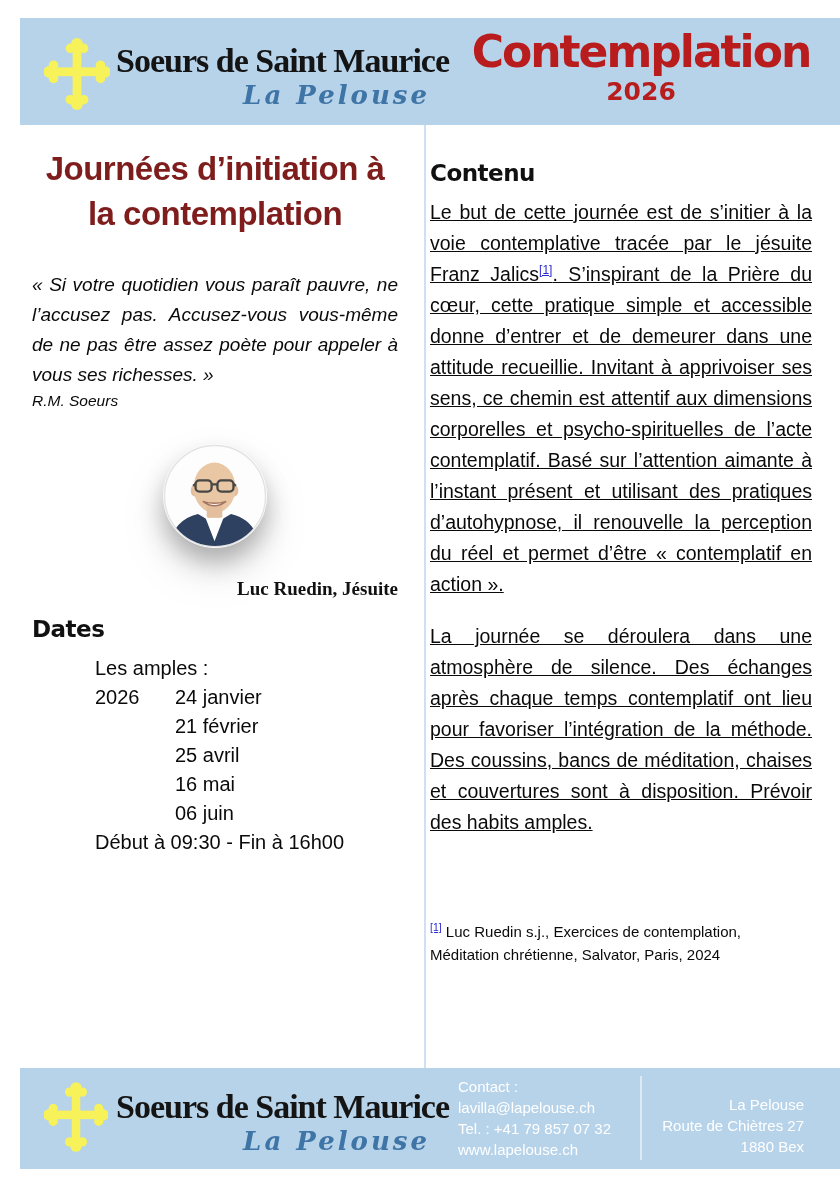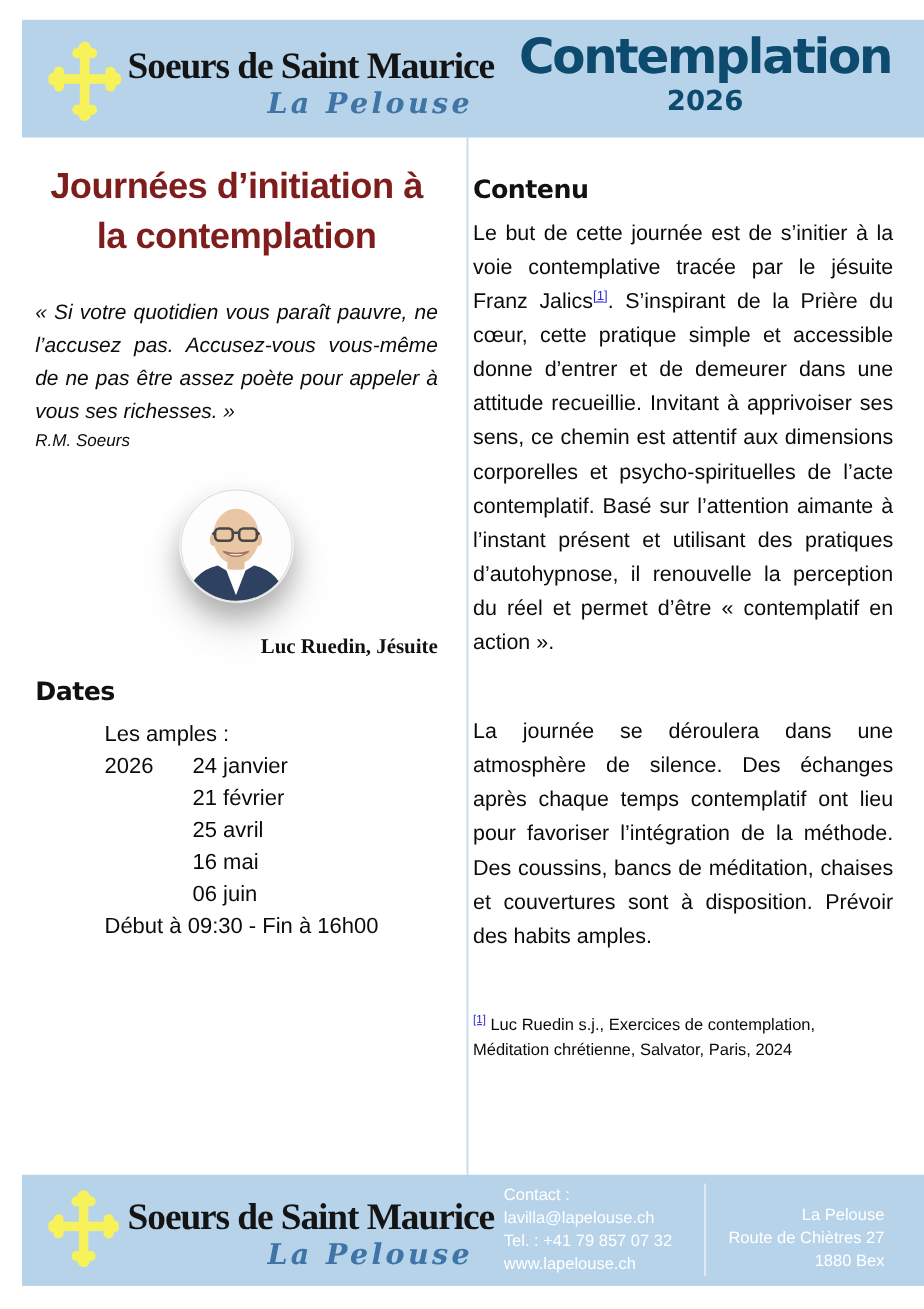--- a/index.html
+++ b/index.html
@@ -64,21 +64,21 @@
     white-space:nowrap;
   }
   .band.header .org-subname{top:62px;}
   .band.footer .org-subname{top:58px;}
 
   .masthead{
     position:absolute;
     left:428px; width:386px; top:8px;
     text-align:center;
     font-family:"DejaVu Sans", sans-serif;
-    color:#0c4a6e;
+    color:#b91c1c;
   }
   .masthead .title{
     font-size:44px;
     font-weight:800;
     letter-spacing:-2px;
     line-height:52px;
     white-space:nowrap;
   }
   .masthead .year{
     font-size:25px;
@@ -169,22 +169,23 @@
     font-weight:800;
     font-size:23px;
     letter-spacing:-0.5px;
   }
   .body-para{
     margin-top:11px;
     font-size:19.5px;
     line-height:31px;
     text-align:justify;
     color:#0a0a0a;
-  }
-  .body-para + .body-para{margin-top:50px;}
+    text-decoration:underline;
+  }
+  .body-para + .body-para{margin-top:21px;}
   .fn-ref{
     color:var(--link-blue);
     text-decoration:underline;
     font-size:12px;
     vertical-align:super;
     line-height:0;
     cursor:pointer;
   }
   .footnote{
     position:absolute;

